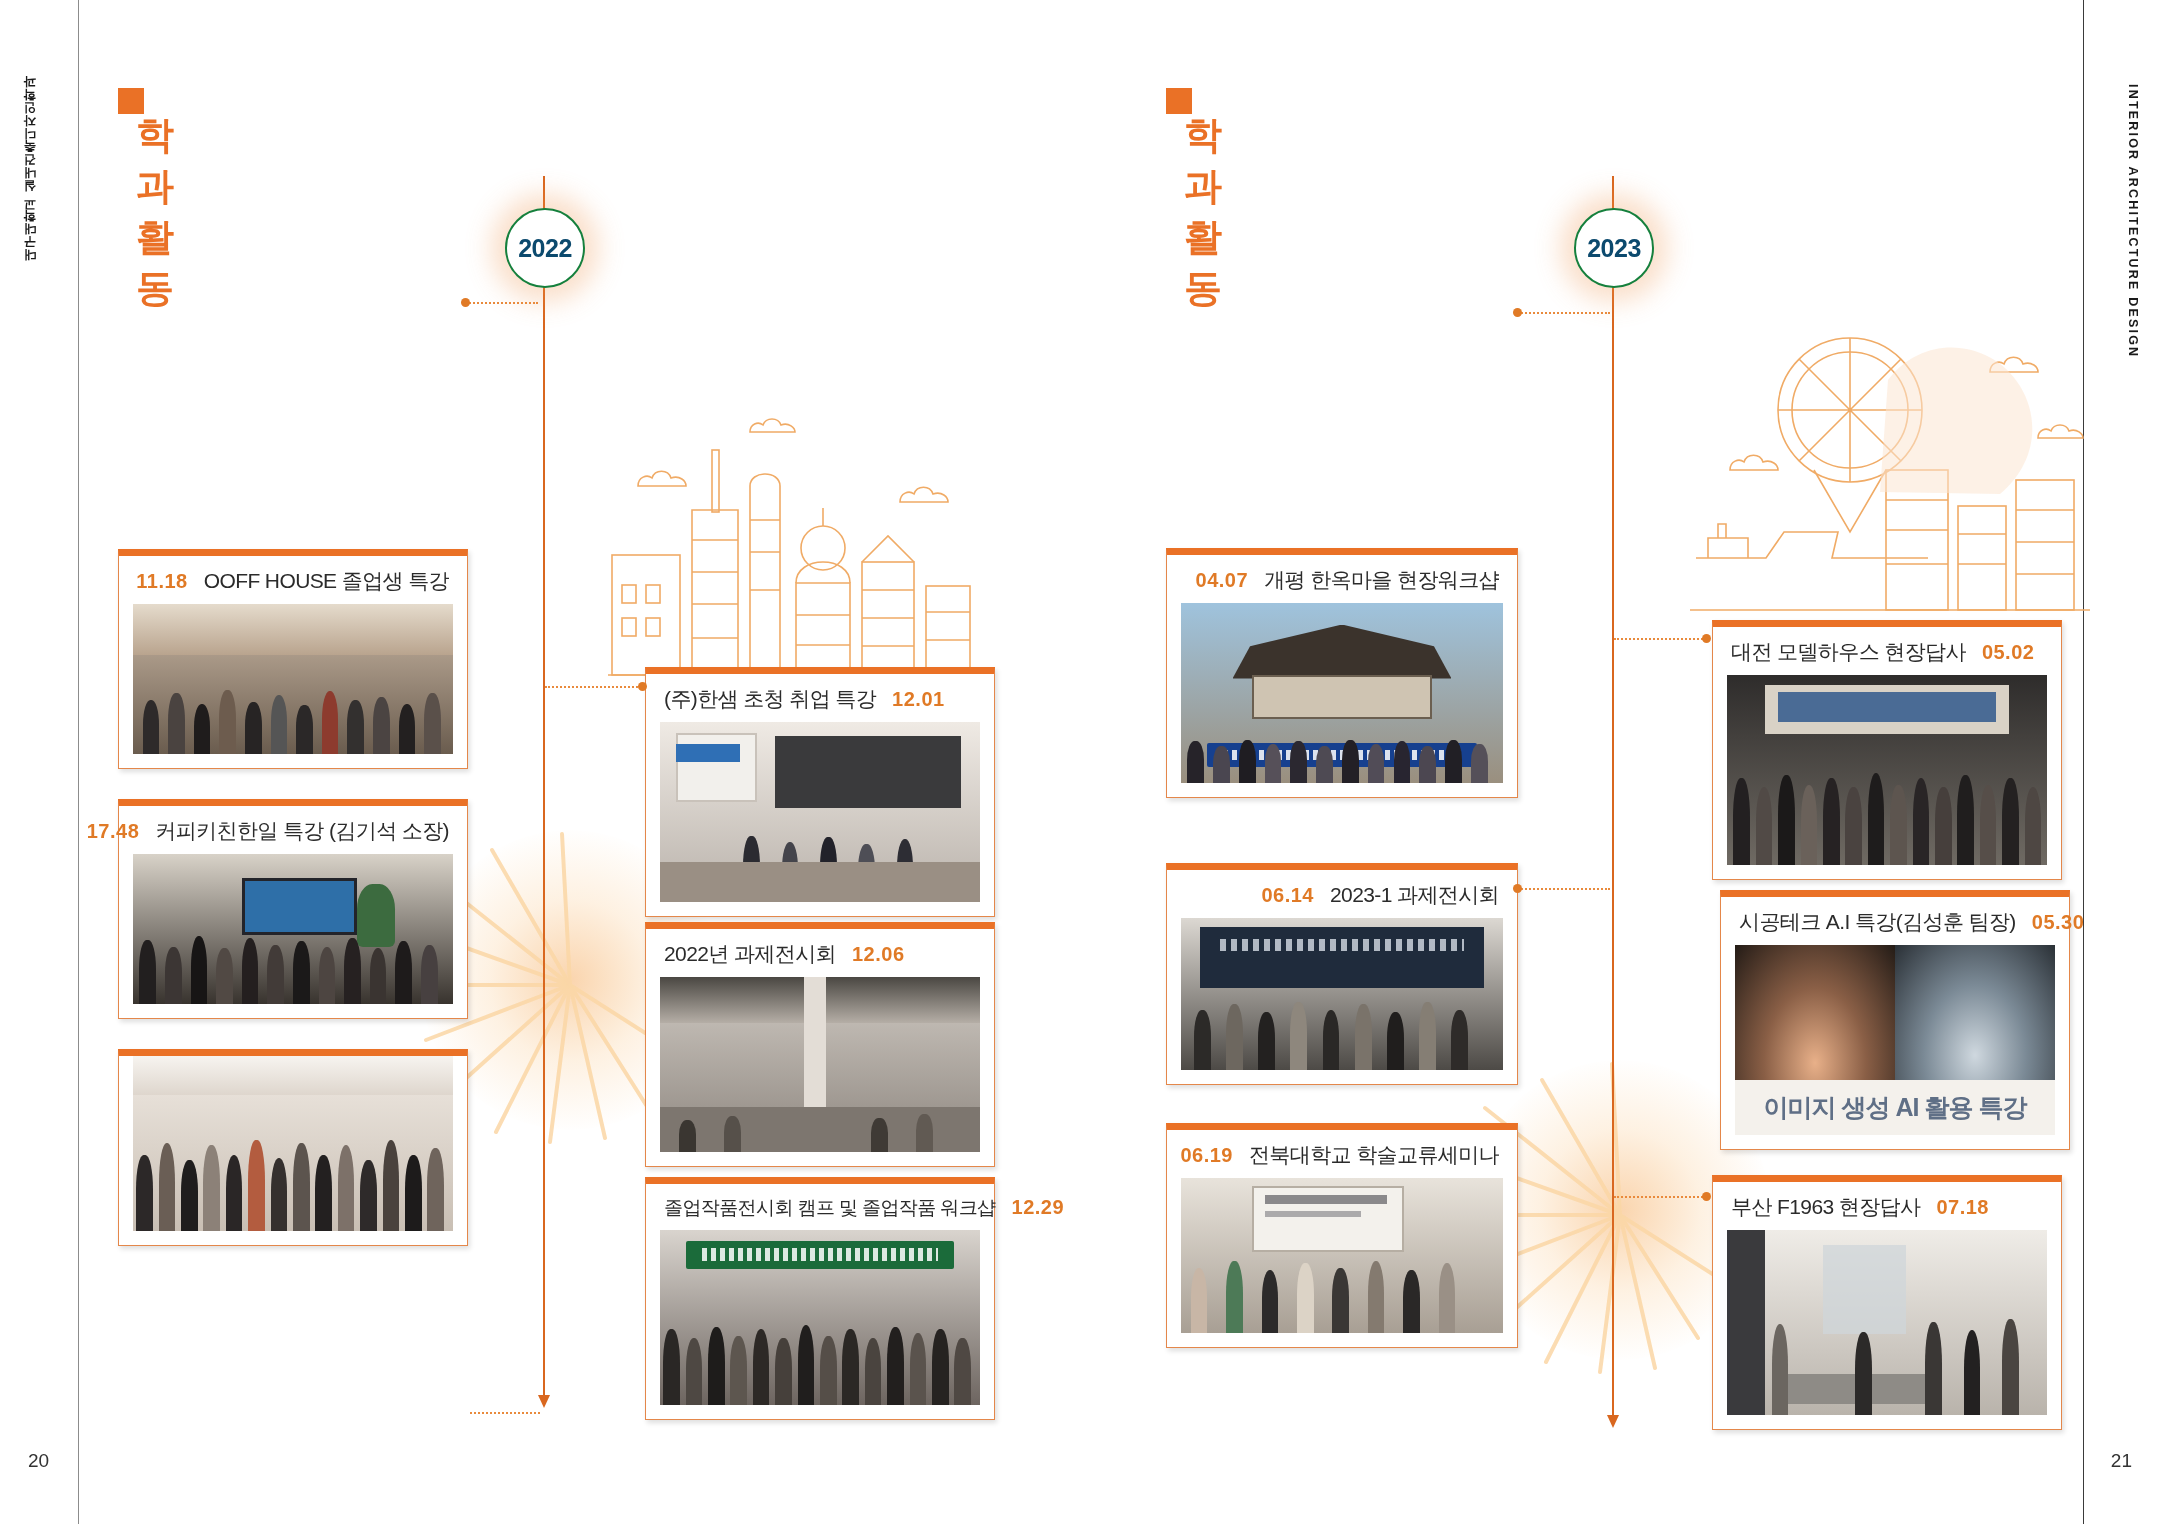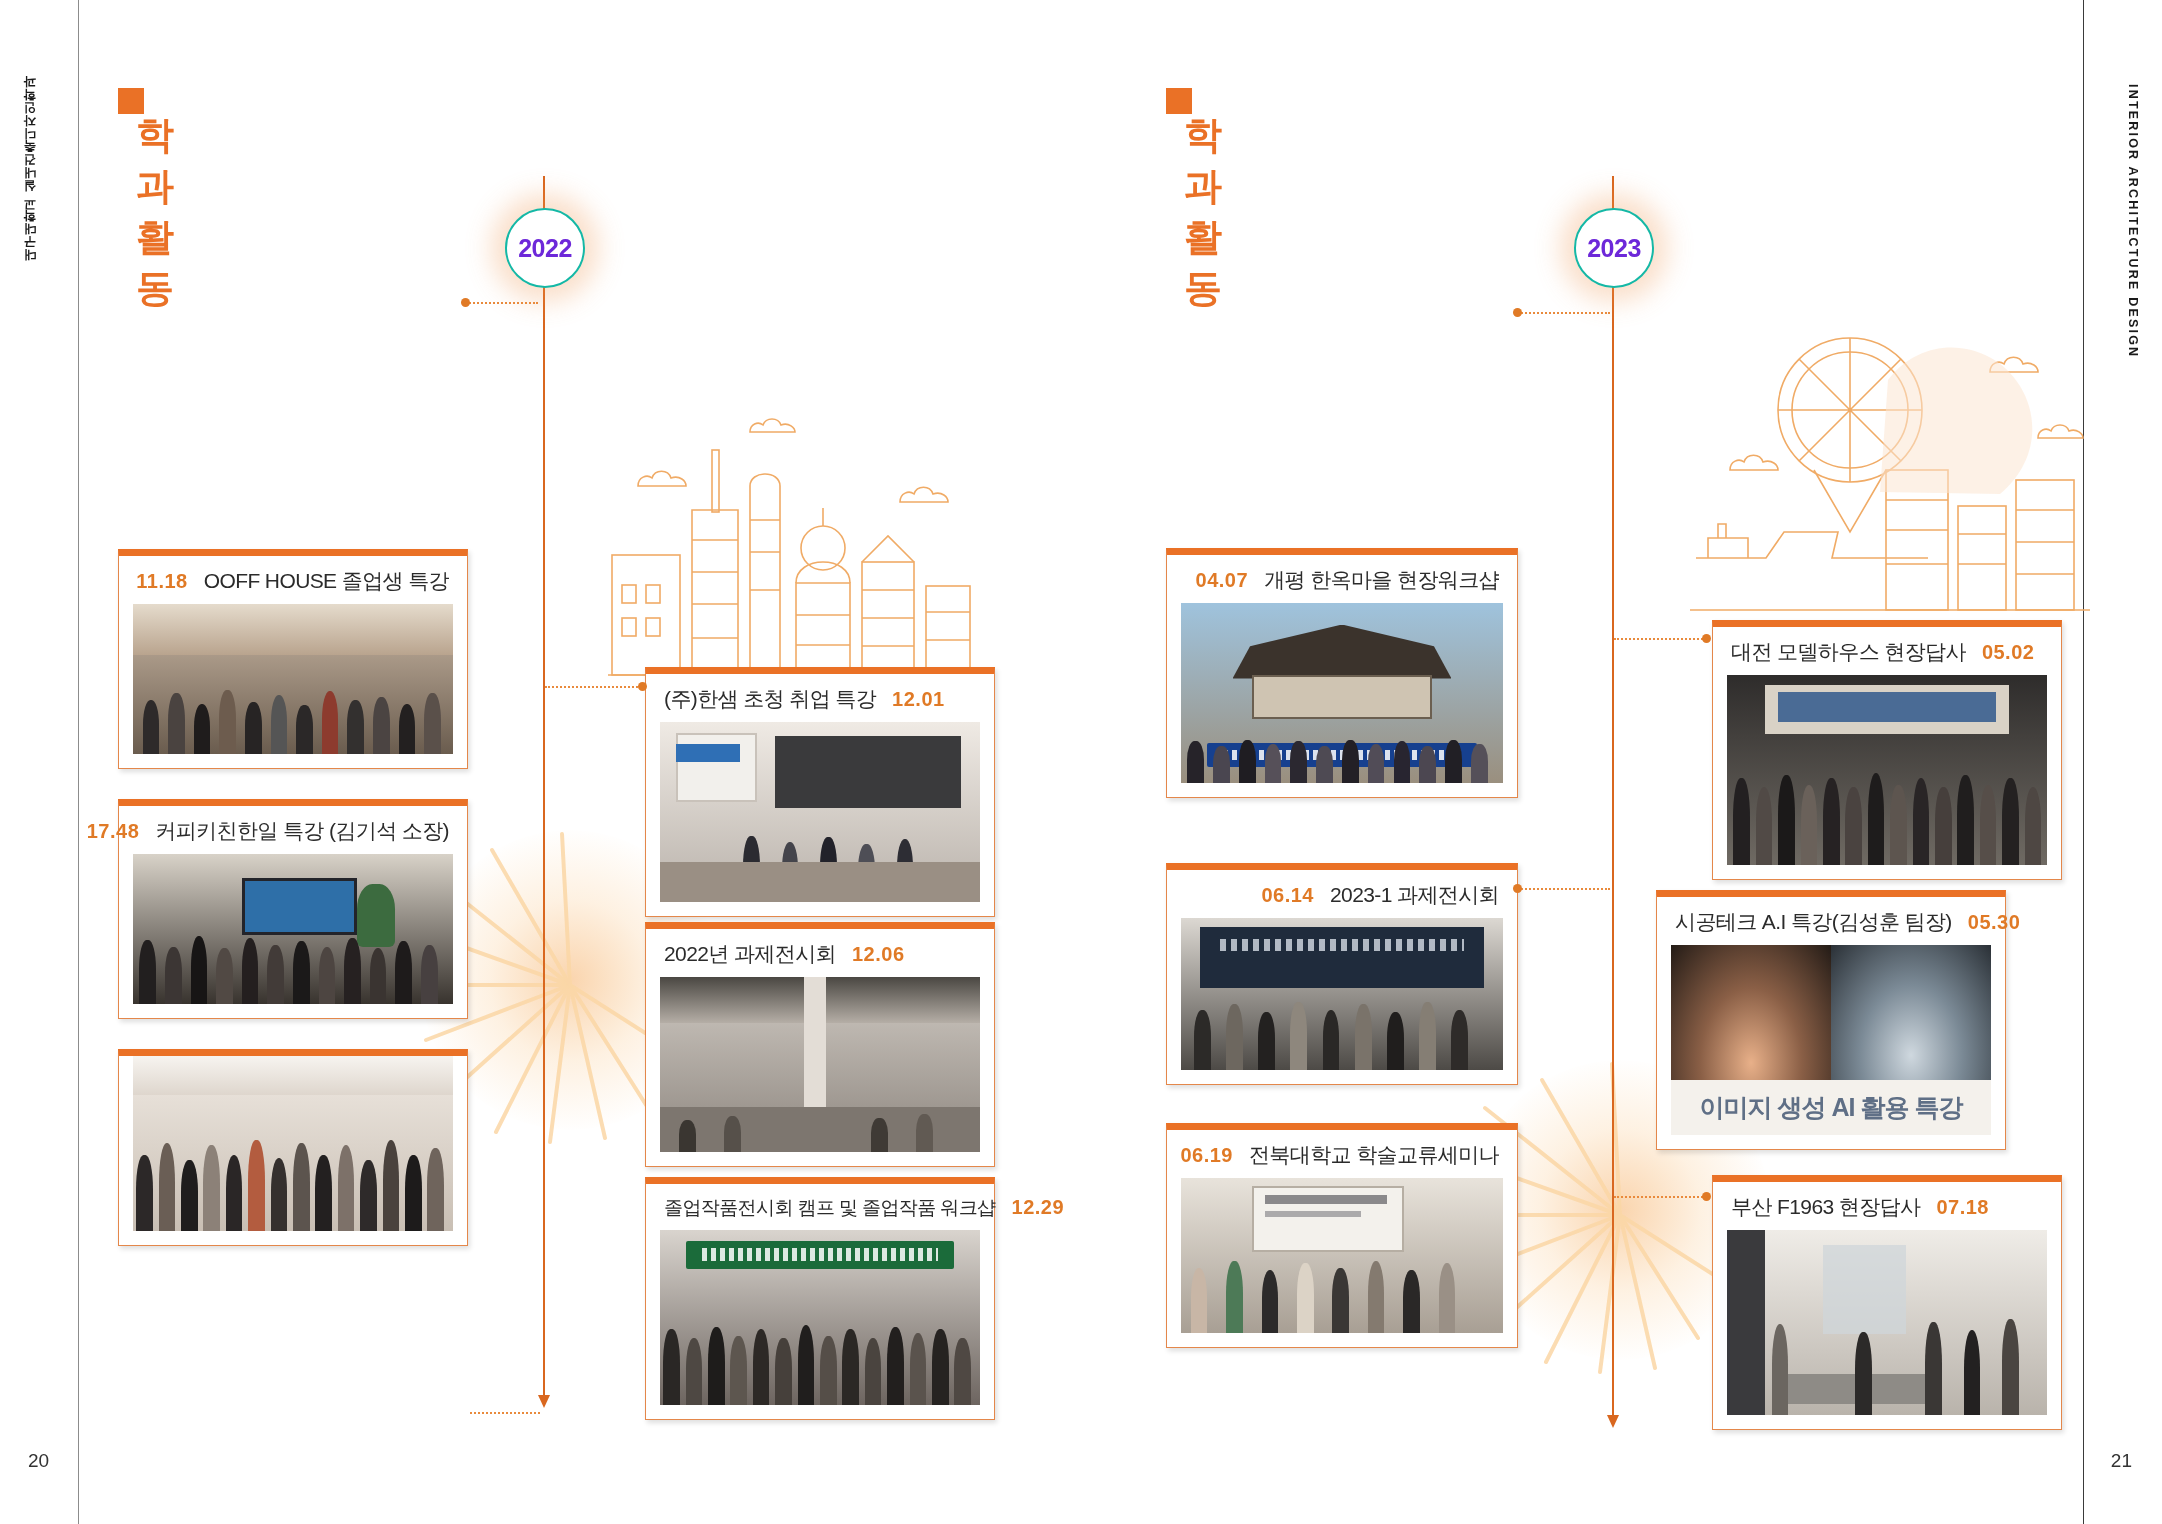--- a/index.html
+++ b/index.html
@@ -25,22 +25,22 @@
   .sec-head .sq{width:26px;height:26px;background:#ea7126;position:absolute;left:0;top:0;}
   .sec-head .ttl{position:absolute;left:18px;top:22px;color:#ea7126;font-size:38px;font-weight:700;letter-spacing:-1px;}
   .sec-head.a{left:118px;top:88px;}
   .sec-head.b{left:1166px;top:88px;}
 
   
   .spine{position:absolute;width:2px;background:#d9671f;}
   .spine .arrow{position:absolute;left:-5px;bottom:-12px;width:0;height:0;
       border-left:6px solid transparent;border-right:6px solid transparent;border-top:13px solid #d9671f;}
   .yearbub{position:absolute;width:76px;height:76px;border-radius:50%;
-      border:2px solid #14b8a6;background:#fff;display:flex;align-items:center;justify-content:center;
-      color:#6d28d9;font-size:25px;font-weight:600;letter-spacing:-0.5px;z-index:6;
+      border:2px solid #15803d;background:#fff;display:flex;align-items:center;justify-content:center;
+      color:#0c4a6e;font-size:25px;font-weight:600;letter-spacing:-0.5px;z-index:6;
       box-shadow:0 0 26px 14px rgba(240,150,80,.30);}
 
   .glow{position:absolute;border-radius:50%;pointer-events:none;z-index:0;
         background:radial-gradient(circle, rgba(246,178,107,.55) 0%, rgba(250,205,150,.28) 38%, rgba(255,235,210,0) 72%);}
 
   
   .burst{position:absolute;z-index:0;pointer-events:none;}
 
   
   .conn{position:absolute;height:0;border-top:2px dotted #e98a3c;z-index:4;}
@@ -443,21 +443,21 @@
         <span style="left:58%;height:74%;background:#292526"></span>
           <span style="left:65%;height:66%;background:#463f3c"></span>
         <span style="left:72%;height:76%;background:#201e1e"></span>
           <span style="left:79%;height:68%;background:#564e49"></span>
         <span style="left:86%;height:74%;background:#242121"></span>
           <span style="left:93%;height:66%;background:#4e4743"></span>
       </div>
     </div>
   </div>
 
-  <div class="card" style="left:1656px;top:890px;width:348px;">
+  <div class="card" style="left:1720px;top:890px;width:348px;">
     <div class="hd left">
       <span class="nm">시공테크 A.I 특강(김성훈 팀장)</span>
       <span class="dte">05.30</span>
     </div>
     <div class="ph" style="height:190px">
       <div class="aiimg">
         <i style="background:radial-gradient(ellipse at 50% 62%,#e8b089 0%,#8a5f46 45%,#231b16 100%)"></i>
         <i style="background:radial-gradient(ellipse at 50% 58%,#cfd8df 0%,#7b8a96 45%,#2a3036 100%)"></i>
       </div>
       <div class="aiband">이미지 생성 AI 활용 특강</div>

